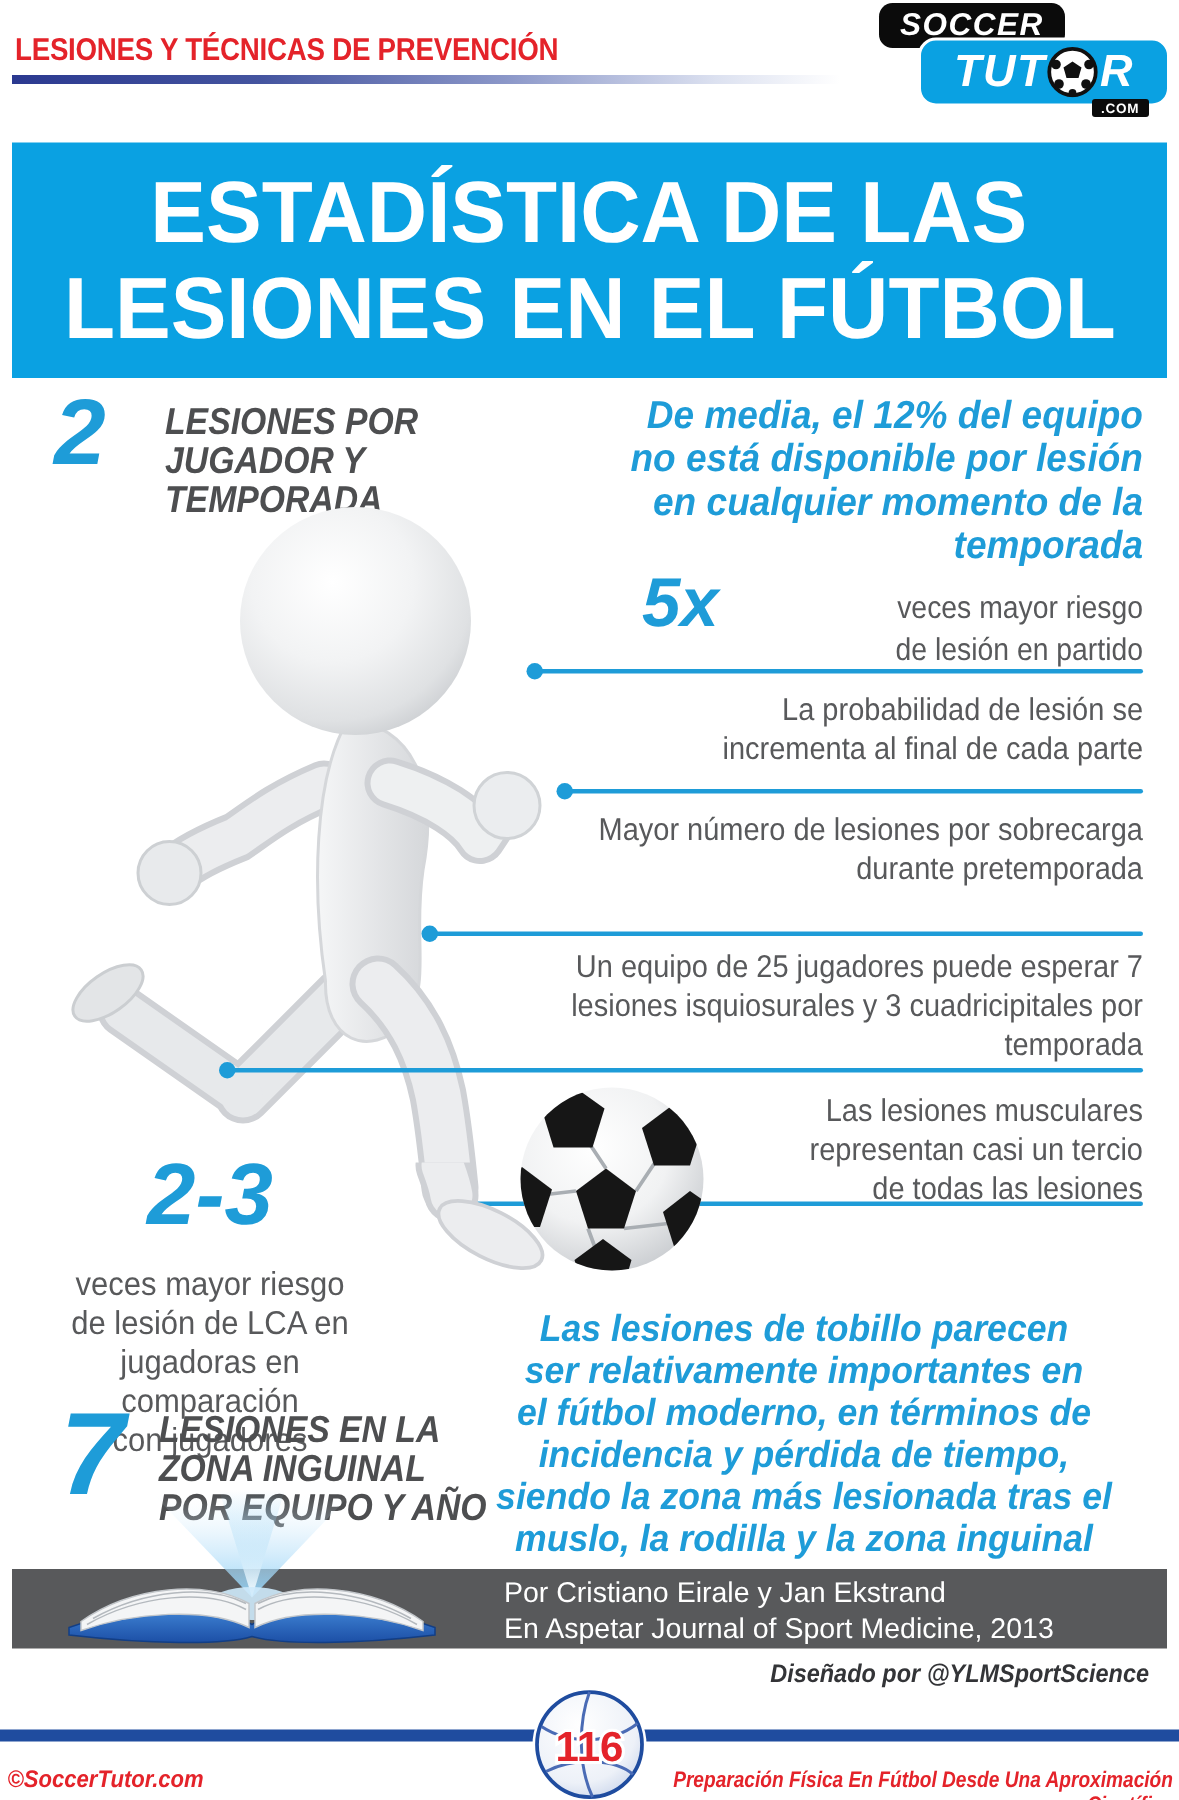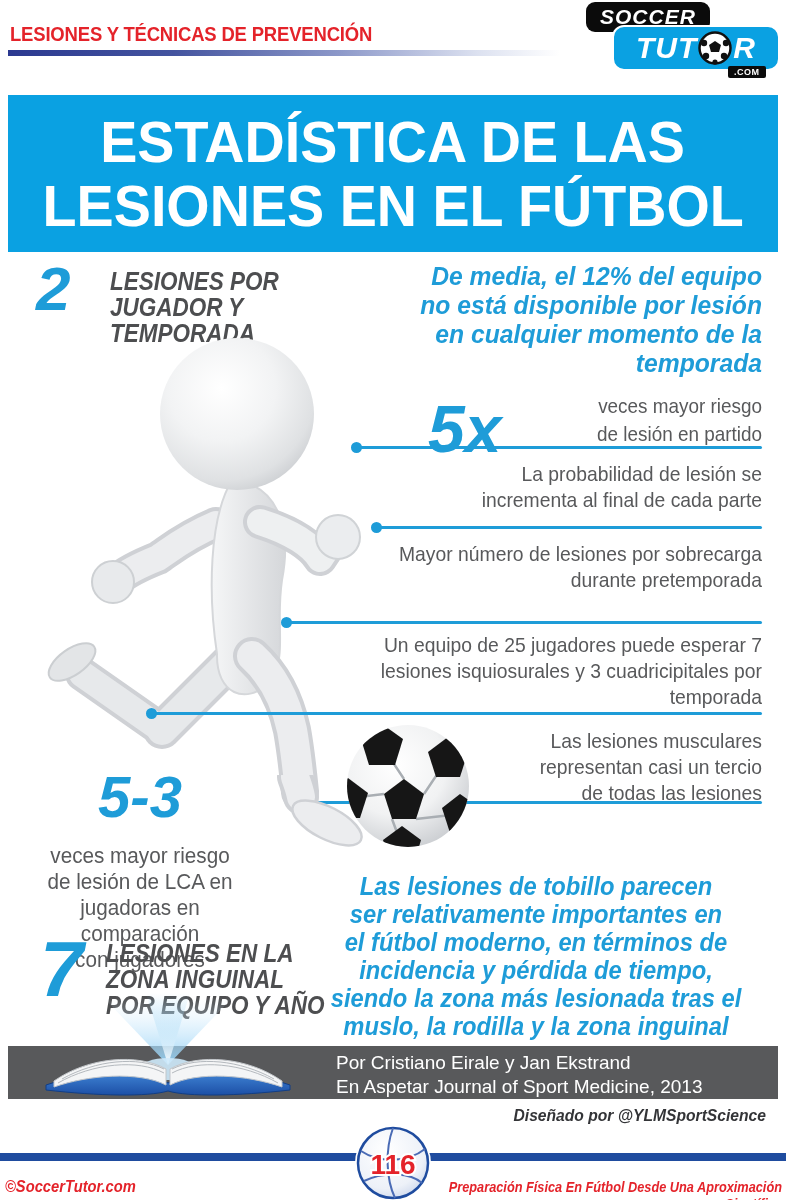--- a/index.html
+++ b/index.html
@@ -117,21 +117,21 @@
     <ellipse cx="217" cy="82" rx="77" ry="76" fill="url(#headG)"></ellipse>
 
     <path d="M232,324 C255,345 266,370 272,398 C276,420 278,440 280,460" fill="none" stroke="#CFD1D5" stroke-width="38" stroke-linecap="round"></path>
     <path d="M232,324 C255,345 266,370 272,398 C276,420 278,440 280,460" fill="none" stroke="#ECEDEF" stroke-width="30" stroke-linecap="round"></path>
 
     <path d="M240,190 C272,200 292,214 300,227 L314,206" fill="none" stroke="#CFD1D5" stroke-width="34" stroke-linecap="round" stroke-linejoin="round"></path>
     <path d="M240,190 C272,200 292,214 300,227 L314,206" fill="none" stroke="#EEF0F1" stroke-width="26" stroke-linecap="round" stroke-linejoin="round"></path>
     <circle cx="318" cy="205" r="22" fill="#EBEDEF" stroke="#D0D3D6" stroke-width="2"></circle>
   </svg>
 
-  <div class="abs num" style="left:428px;top:396px;font-size:66px;">5x</div>
+  <div class="abs num" style="left:428px;top:378px;font-size:46px;">5x</div>
   <div class="abs gray pre" style="left:520px;top:392px;width:242px;text-align:right;line-height:28px;transform:scaleX(.9);transform-origin:100% 0;">veces mayor riesgo
 de lesión en partido</div>
 
   <div class="cline" style="left:357px;top:446px;width:405px;"></div>
   <div class="cdot" style="left:351px;top:442px;"></div>
   <div class="cline" style="left:377px;top:526px;width:385px;"></div>
   <div class="cdot" style="left:371px;top:522px;"></div>
   <div class="cline" style="left:287px;top:621px;width:475px;"></div>
   <div class="cdot" style="left:281px;top:617px;"></div>
   <div class="cline" style="left:152px;top:712px;width:610px;"></div>
@@ -176,21 +176,21 @@
       </g>
     </g>
   </svg>
 
   <svg class="abs" style="left:255px;top:775px;" width="130" height="85" viewBox="0 0 130 85">
     <path d="M40,2 C43,10 45,16 46,22" fill="none" stroke="#CFD1D5" stroke-width="36" stroke-linecap="round"></path>
     <path d="M40,2 C43,10 45,16 46,22" fill="none" stroke="#ECEDEF" stroke-width="28" stroke-linecap="round"></path>
     <ellipse cx="72" cy="48" rx="38" ry="16" transform="rotate(27 72 48)" fill="#ECEDEF" stroke="#CFD1D5" stroke-width="2.5"></ellipse>
   </svg>
 
-  <div class="abs num" style="left:60px;top:768px;width:160px;text-align:center;font-size:58px;">5-3</div>
+  <div class="abs num" style="left:60px;top:768px;width:160px;text-align:center;font-size:58px;">2-3</div>
   <div class="abs gray pre" style="left:15px;top:843px;width:250px;text-align:center;font-size:22px;transform:scaleX(.94);transform-origin:50% 0;">veces mayor riesgo
 de lesión de LCA en
 jugadoras en comparación
 con jugadores</div>
 
   <div class="abs num" style="left:40px;top:930px;font-size:78px;">7</div>
   <div class="abs dark-label pre" style="left:106px;top:940px;">LESIONES EN LA
 ZONA INGUINAL
 POR EQUIPO Y AÑO</div>
 

